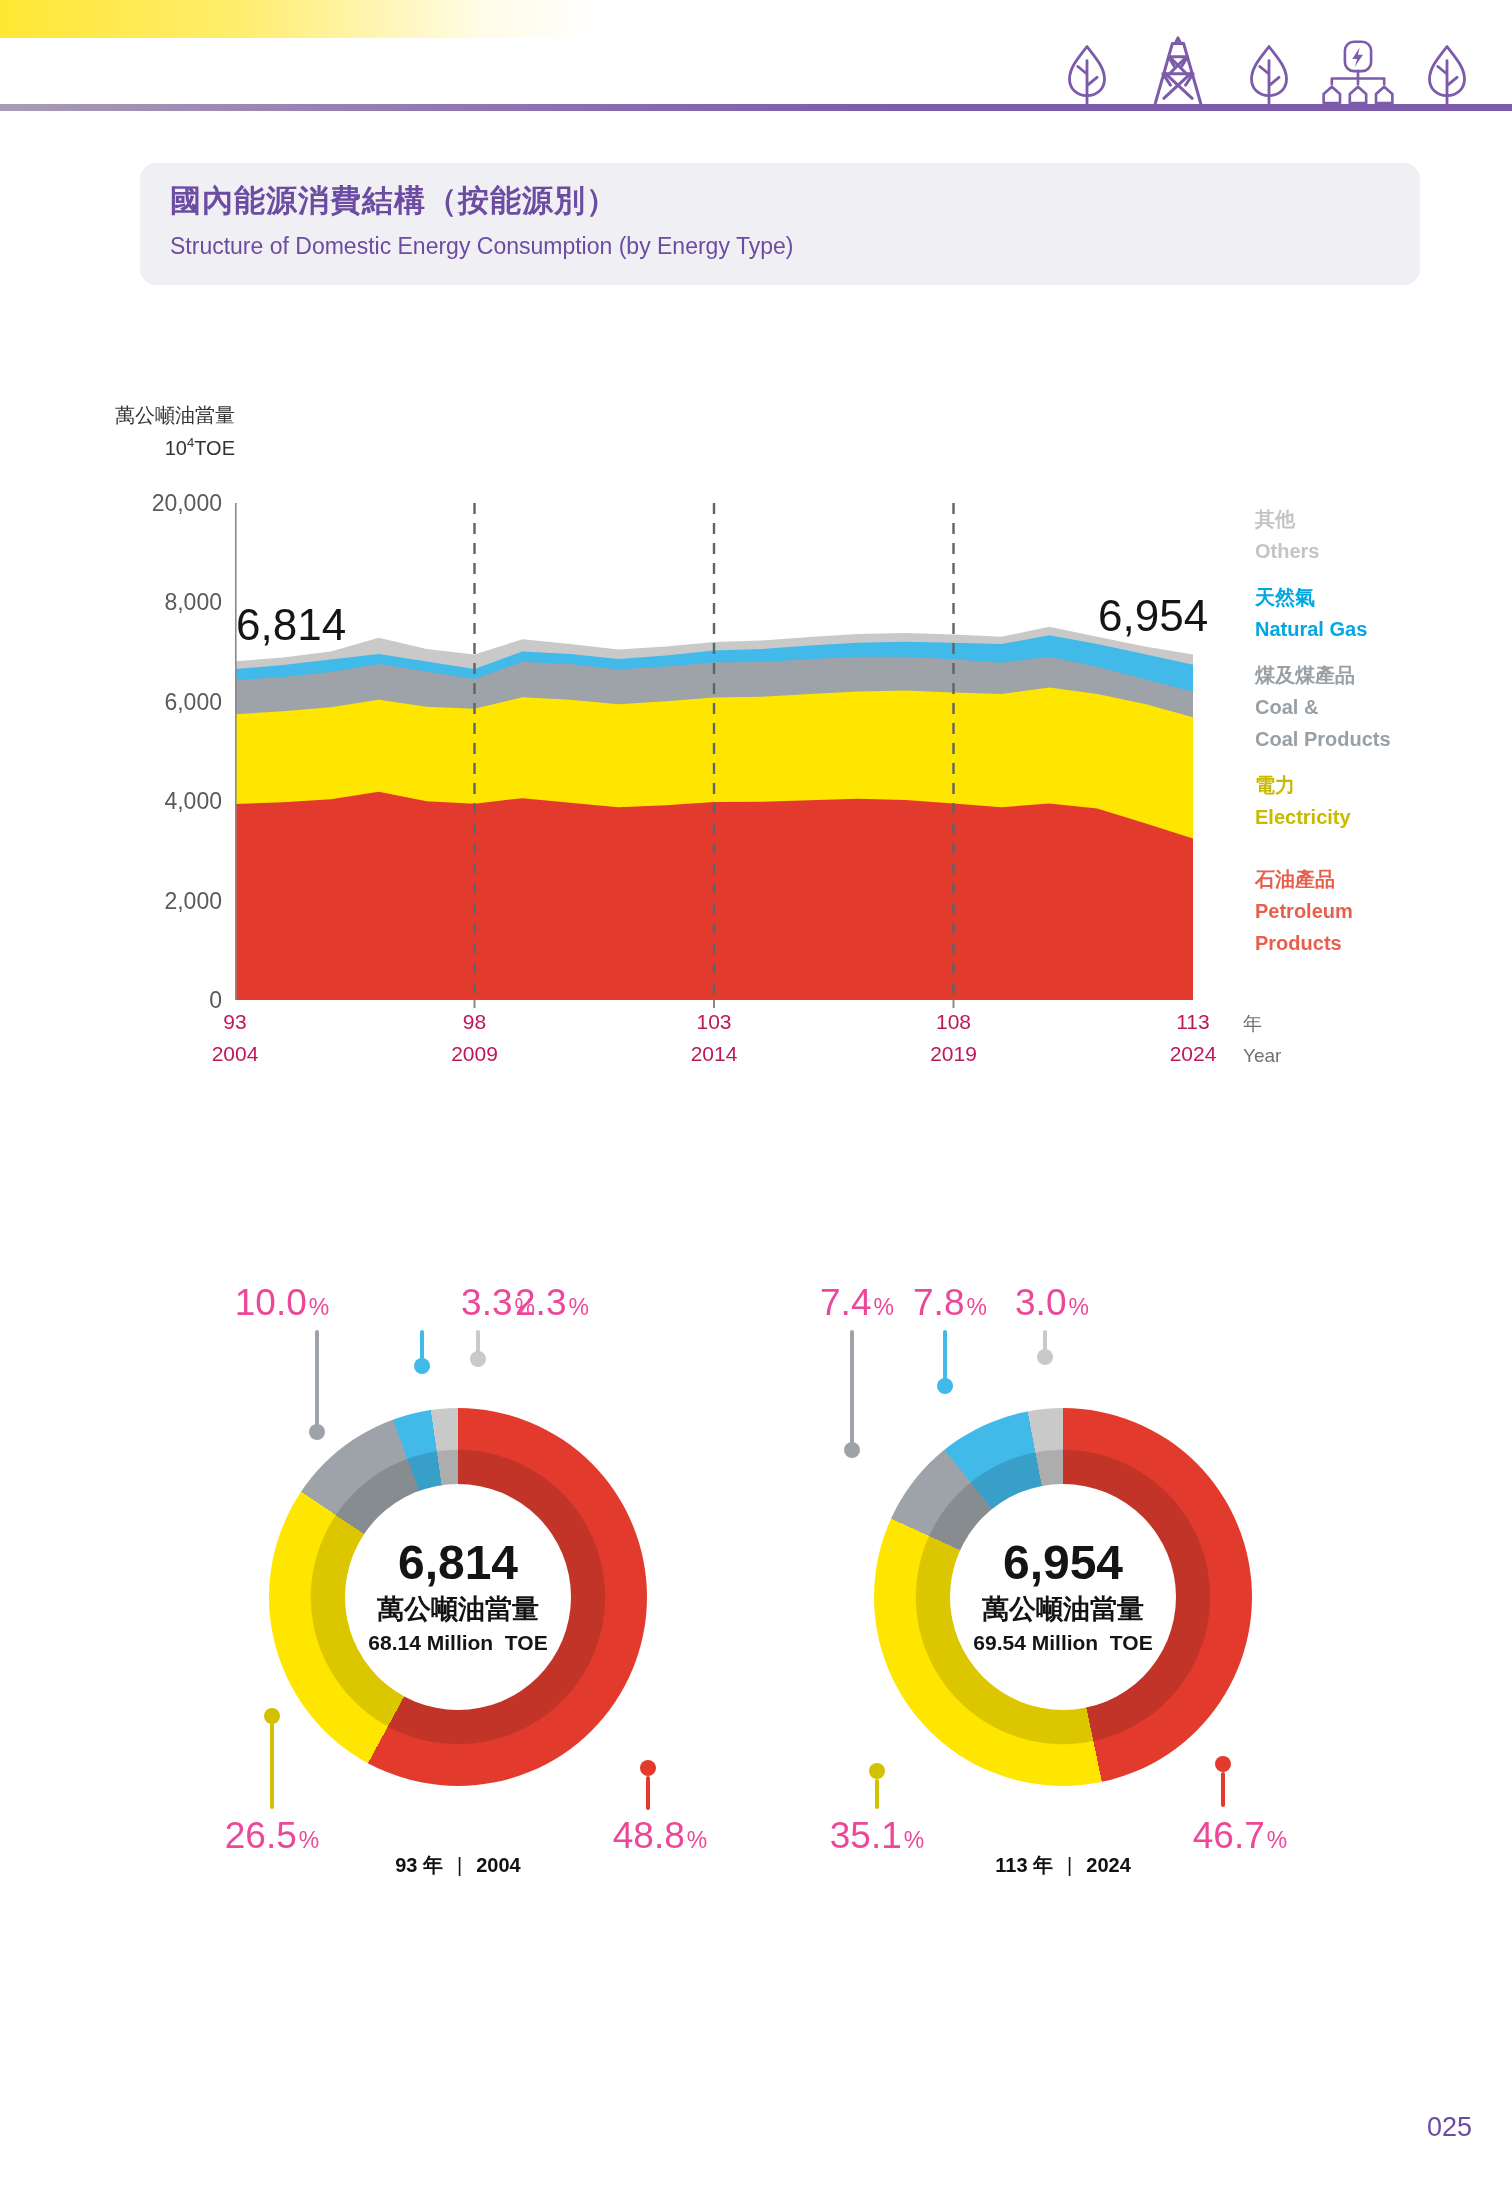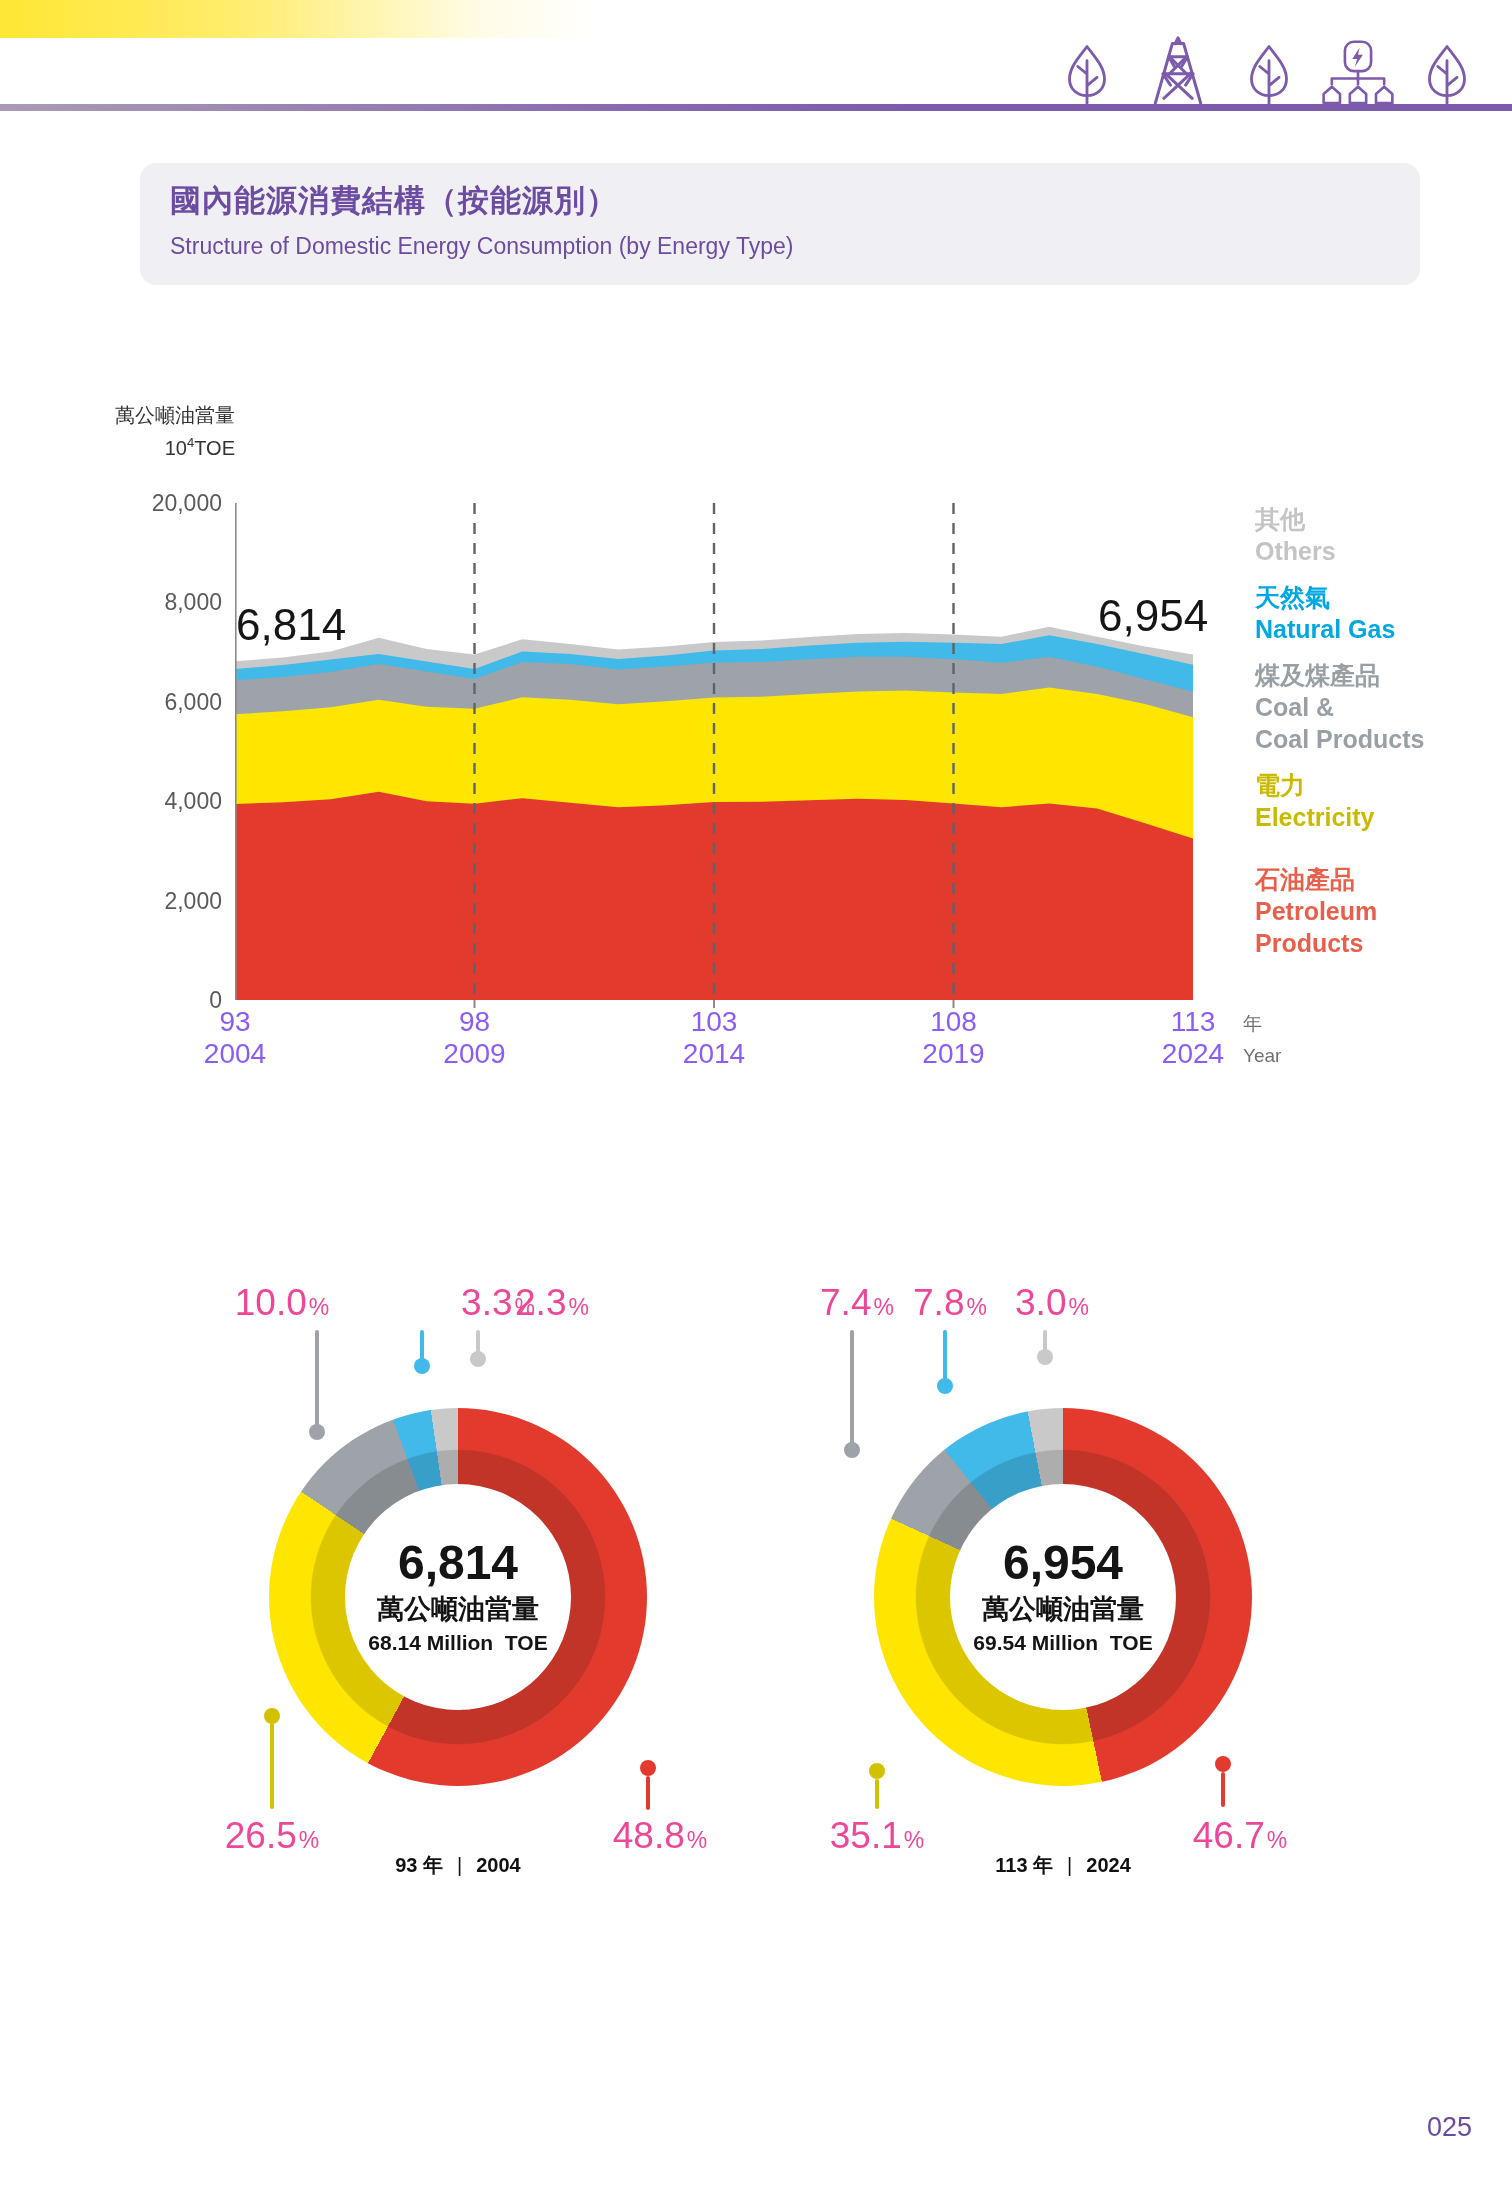--- a/index.html
+++ b/index.html
@@ -19,29 +19,29 @@
   .title-zh{position:absolute;left:170px;top:180px;font-size:31px;font-weight:700;color:#6C4CA1;letter-spacing:1px;}
   .title-en{position:absolute;left:170px;top:233px;font-size:23px;color:#6C4CA1;}
 
   
   .yunit{position:absolute;left:93px;top:402px;width:142px;text-align:right;
          font-size:20px;color:#333;line-height:27px;}
   .yunit sup{font-size:13px;}
   #area-svg{position:absolute;left:235px;top:503px;width:958px;height:497px;overflow:visible;}
   .ytick{position:absolute;right:0;width:132px;text-align:right;font-size:23px;color:#5A5A5A;line-height:30px;}
   #y-ticks{position:absolute;left:90px;top:0;width:132px;height:1050px;}
-  .xtick{position:absolute;top:1006px;width:120px;text-align:center;font-size:28px;color:#8b5cf6;line-height:32px;}
+  .xtick{position:absolute;top:1006px;width:120px;text-align:center;font-size:21px;color:#be185d;line-height:32px;}
   .xunit{position:absolute;left:1243px;top:1008px;font-size:19px;color:#707070;line-height:32px;}
   .total-label{position:absolute;font-size:44px;color:#151515;}
   .total-start{left:236px;top:600px;}
   .total-end{left:1098px;top:591px;}
 
   
   #legend{position:absolute;left:1255px;top:503px;width:240px;}
-  .legend-item{font-size:25px;font-weight:700;line-height:32px;white-space:pre-line;margin-bottom:14px;}
+  .legend-item{font-size:20px;font-weight:700;line-height:32px;white-space:pre-line;margin-bottom:14px;}
   .legend-item.last{margin-top:30px;}
 
   
   .donut{position:absolute;width:378px;height:378px;border-radius:50%;}
   .donut-shadow{position:absolute;width:378px;height:378px;border-radius:50%;
      background:radial-gradient(circle closest-side,transparent 59%,rgba(0,0,0,0.14) 59.6% 77.5%,transparent 78.2%);}
   .donut-hole{position:absolute;width:226px;height:226px;border-radius:50%;background:#fff;
      display:flex;flex-direction:column;align-items:center;justify-content:center;}
   .hole-value{font-size:48px;font-weight:700;color:#141414;line-height:54px;}
   .hole-zh{font-size:27px;font-weight:700;color:#141414;line-height:38px;}

